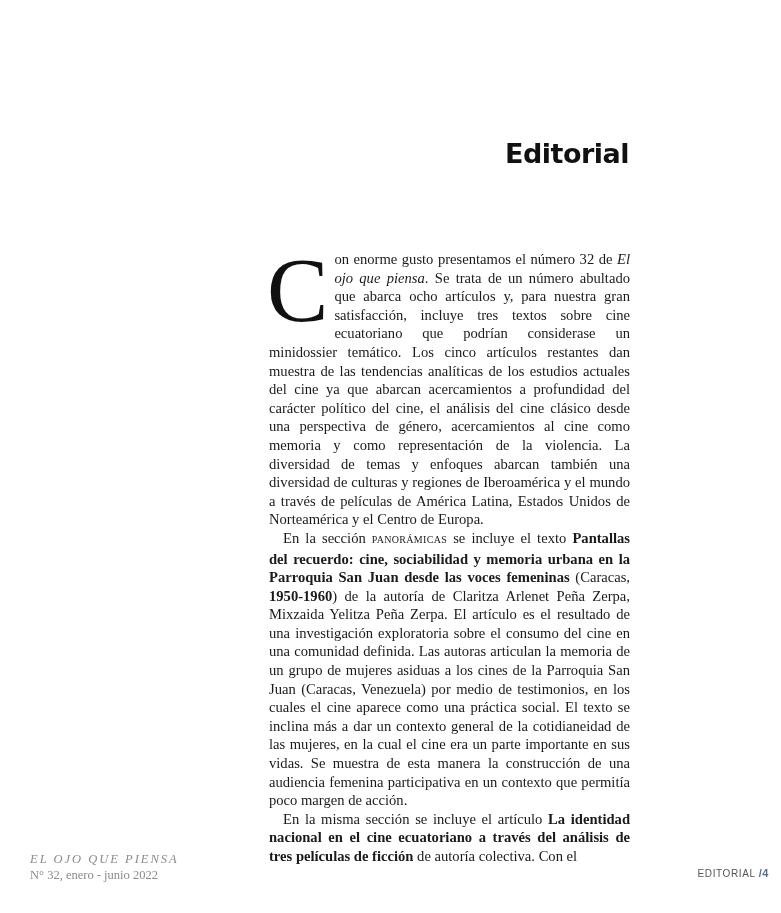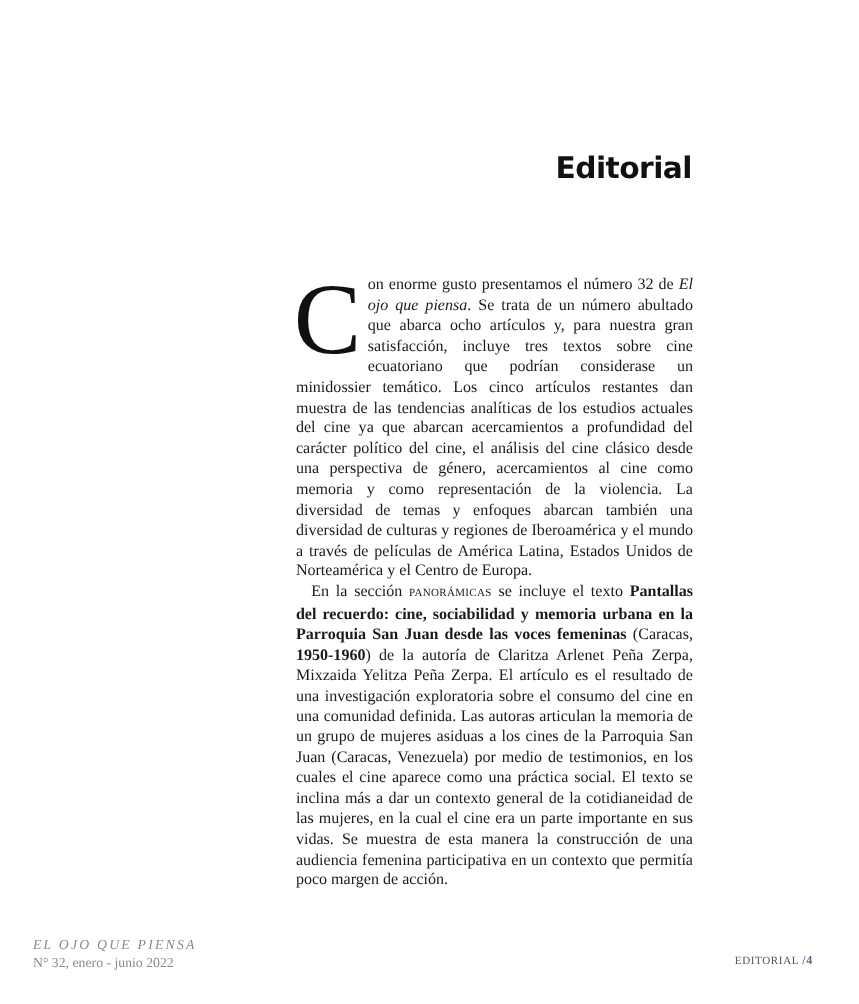--- a/index.html
+++ b/index.html
@@ -22,35 +22,36 @@
     }
     .it { font-style: italic; }
     .sc { font-size: 10px; letter-spacing: 0.3px; text-transform: uppercase; }
     .b { font-weight: bold; }
     .footer-left {
       position: absolute; left: 30px; top: 851px;
       font-family: "Liberation Serif", serif; color: #8a8a8a; font-size: 12.5px; line-height: 16px;
     }
     .footer-left .journal { font-style: italic; letter-spacing: 2px; }
     .footer-right {
-      position: absolute; right: 42px; top: 867px;
-      font-family: Liberation Serif, serif; font-size: 10px; color: #555; letter-spacing: 0.6px;
+      position: absolute; right: 12px; top: 867px;
+      font-family: Liberation Sans, sans-serif; font-size: 10px; color: #555; letter-spacing: 0.6px;
     }
     .footer-right .pg { color: #5b6b85; font-weight: bold; font-size: 11px; }
   </style>
 </head>
 <body>
 
 <h1 class="title">Editorial</h1>
 
 <div class="body-text">
   <p>
     <span class="dropcap">C</span><span>on enorme gusto presentamos el número 32 de </span><span class="it">El ojo que piensa</span><span>. Se trata de un número abultado que abarca ocho artículos y, para nuestra gran satisfacción, incluye tres textos sobre cine ecuatoriano que podrían considerase un minidossier temático. Los cinco artículos restantes dan muestra de las tendencias analíticas de los estudios actuales del cine ya que abarcan acercamientos a profundidad del carácter político del cine, el análisis del cine clásico desde una perspectiva de género, acercamientos al cine como memoria y como representación de la violencia. La diversidad de temas y enfoques abarcan también una diversidad de culturas y regiones de Iberoamérica y el mundo a través de películas de América Latina, Estados Unidos de Norteamérica y el Centro de Europa.</span>
   </p>
   <p class="indent"><span>En la sección </span><span class="sc">panorámicas</span><span> se incluye el texto </span><span class="b">Pantallas del recuerdo: cine, sociabilidad y memoria urbana en la Parroquia San Juan desde las voces femeninas</span><span> (Caracas, </span><span class="b">1950-1960</span><span>) de la autoría de Claritza Arlenet Peña Zerpa, Mixzaida Yelitza Peña Zerpa. El artículo es el resultado de una investigación exploratoria sobre el consumo del cine en una comunidad definida. Las autoras articulan la memoria de un grupo de mujeres asiduas a los cines de la Parroquia San Juan (Caracas, Venezuela) por medio de testimonios, en los cuales el cine aparece como una práctica social. El texto se inclina más a dar un contexto general de la cotidianeidad de las mujeres, en la cual el cine era un parte importante en sus vidas. Se muestra de esta manera la construcción de una audiencia femenina participativa en un contexto que permitía poco margen de acción.</span></p>
+  <p class="indent"><span>En la misma sección se incluye el artículo </span><span class="b">La identidad nacional en el cine ecuatoriano a través del análisis de tres películas de ficción</span><span> de autoría colectiva. Con el</span></p>
 </div>
 
 <div class="footer-left">
   <div class="journal">EL OJO QUE PIENSA</div>
   <div>N° 32, enero - junio 2022</div>
 </div>
 
 <div class="footer-right">
   <span>EDITORIAL</span>
   <span class="pg">/4</span>

